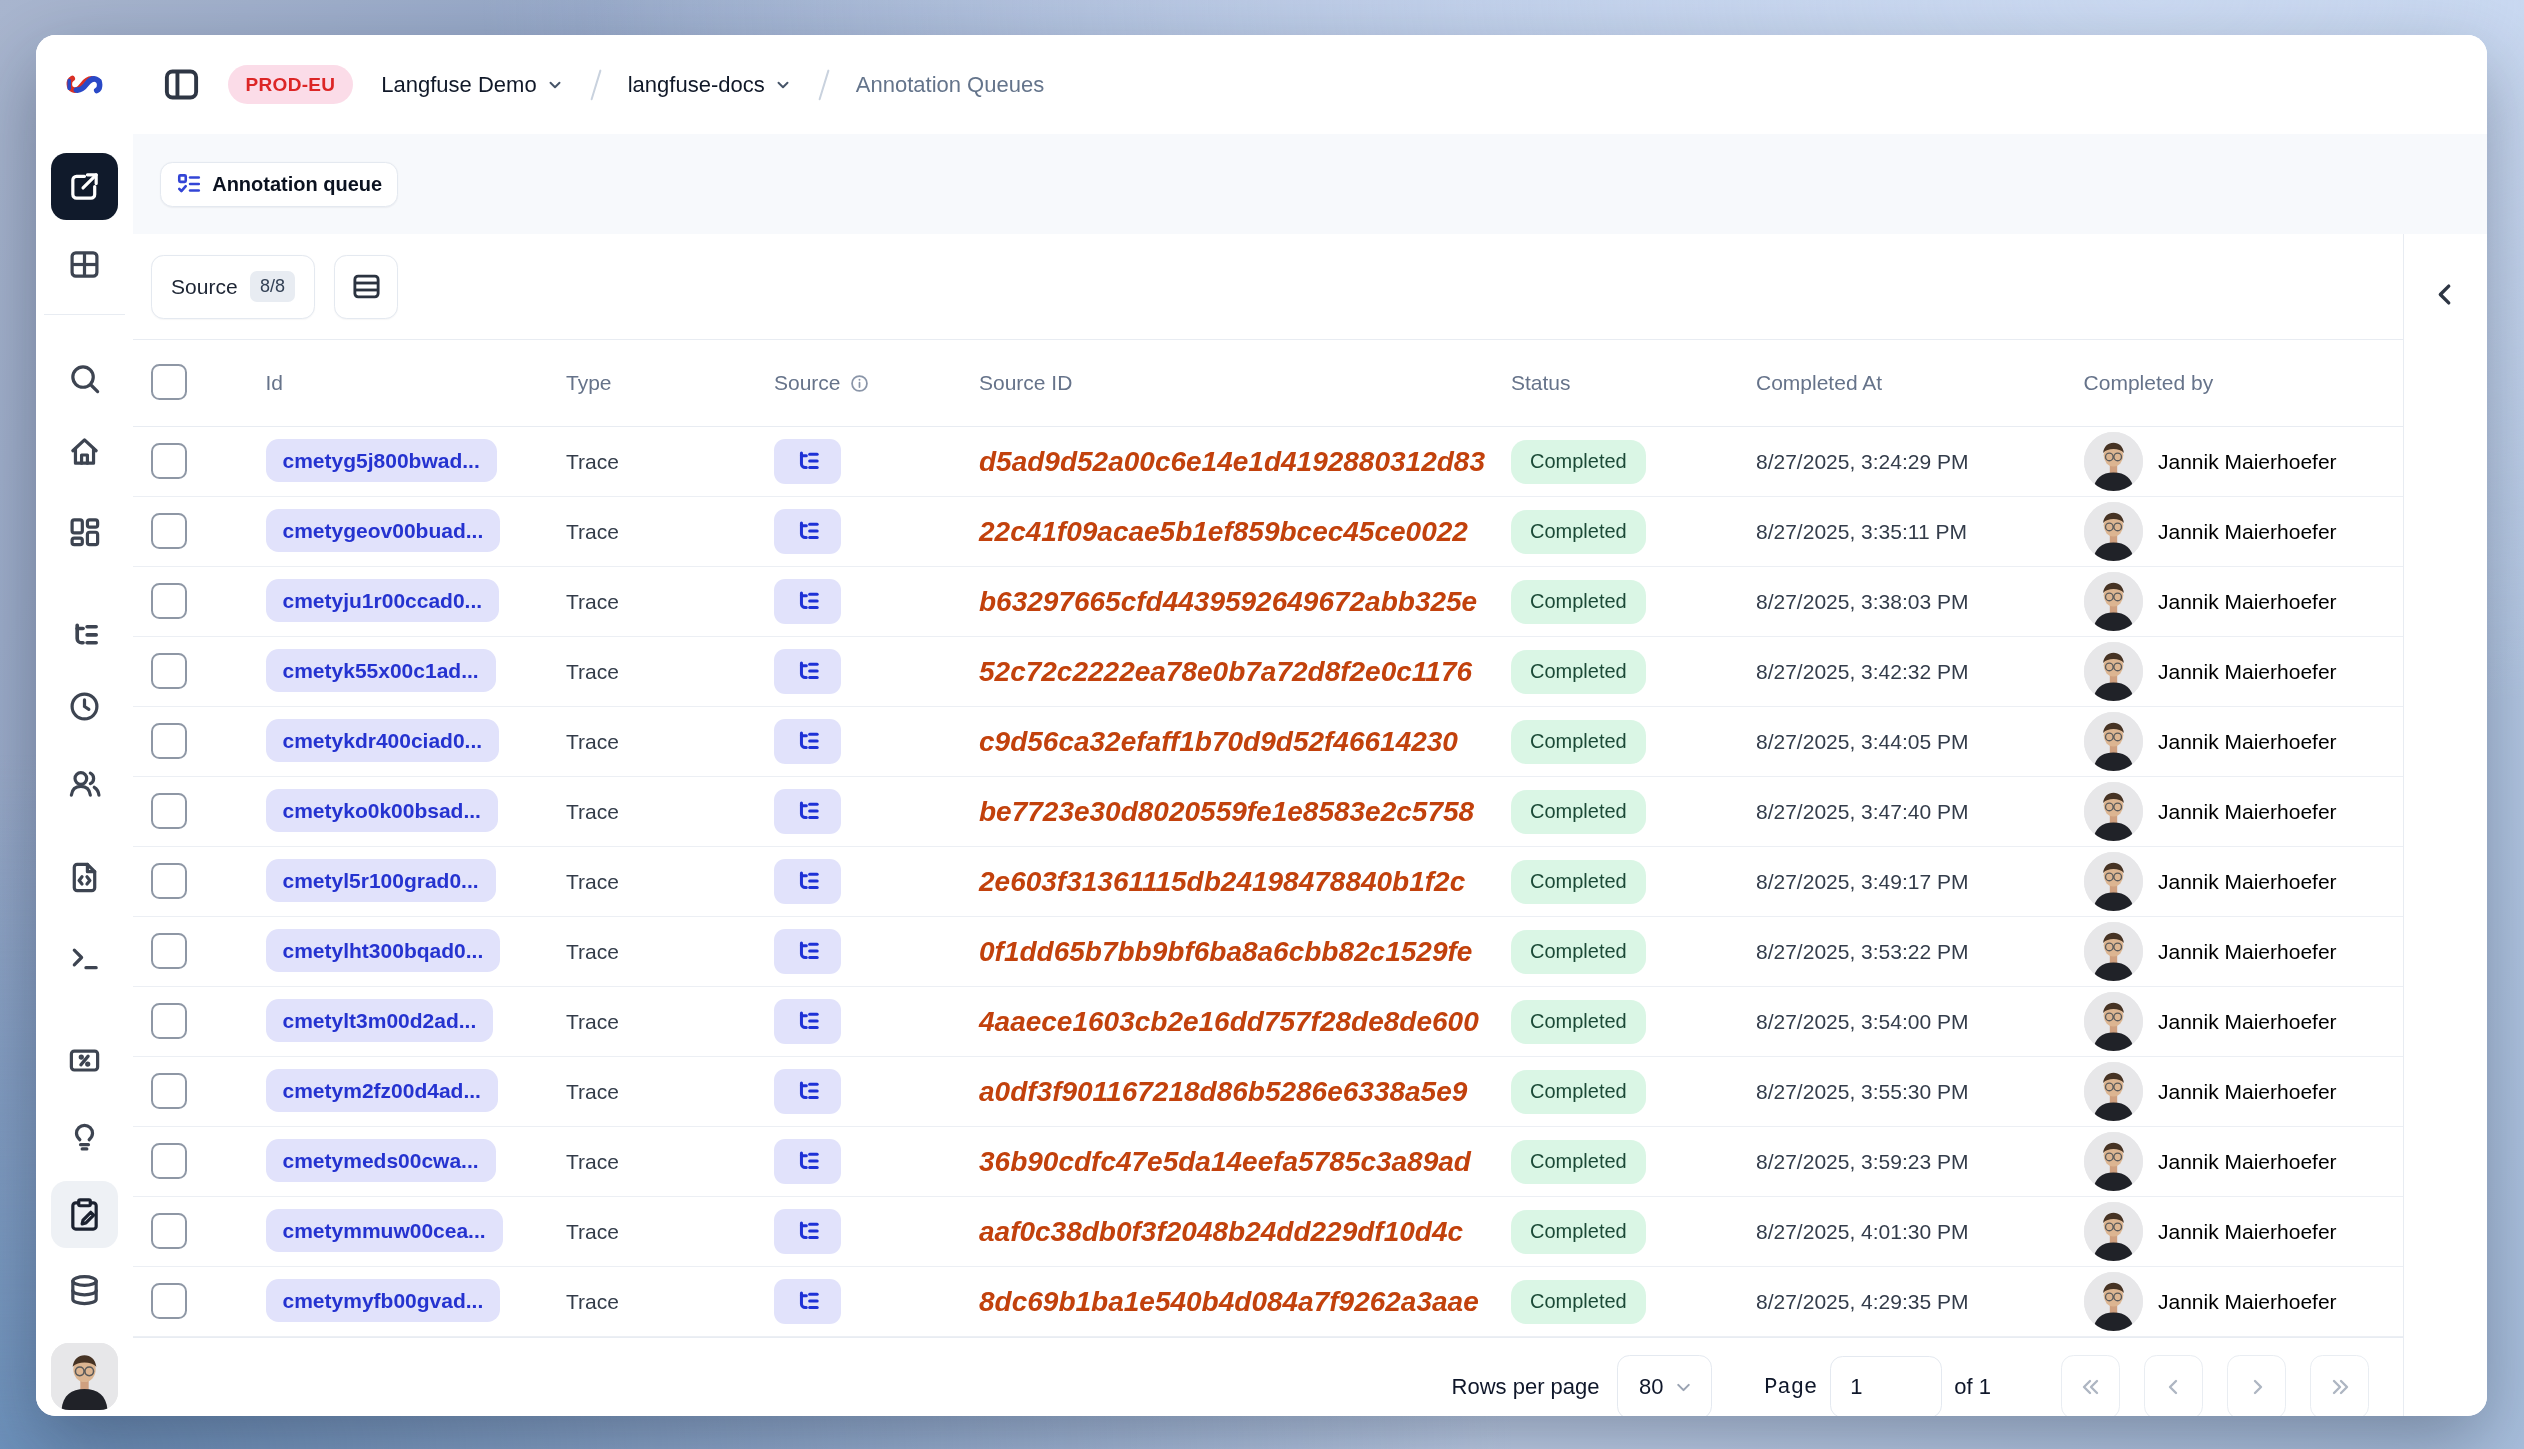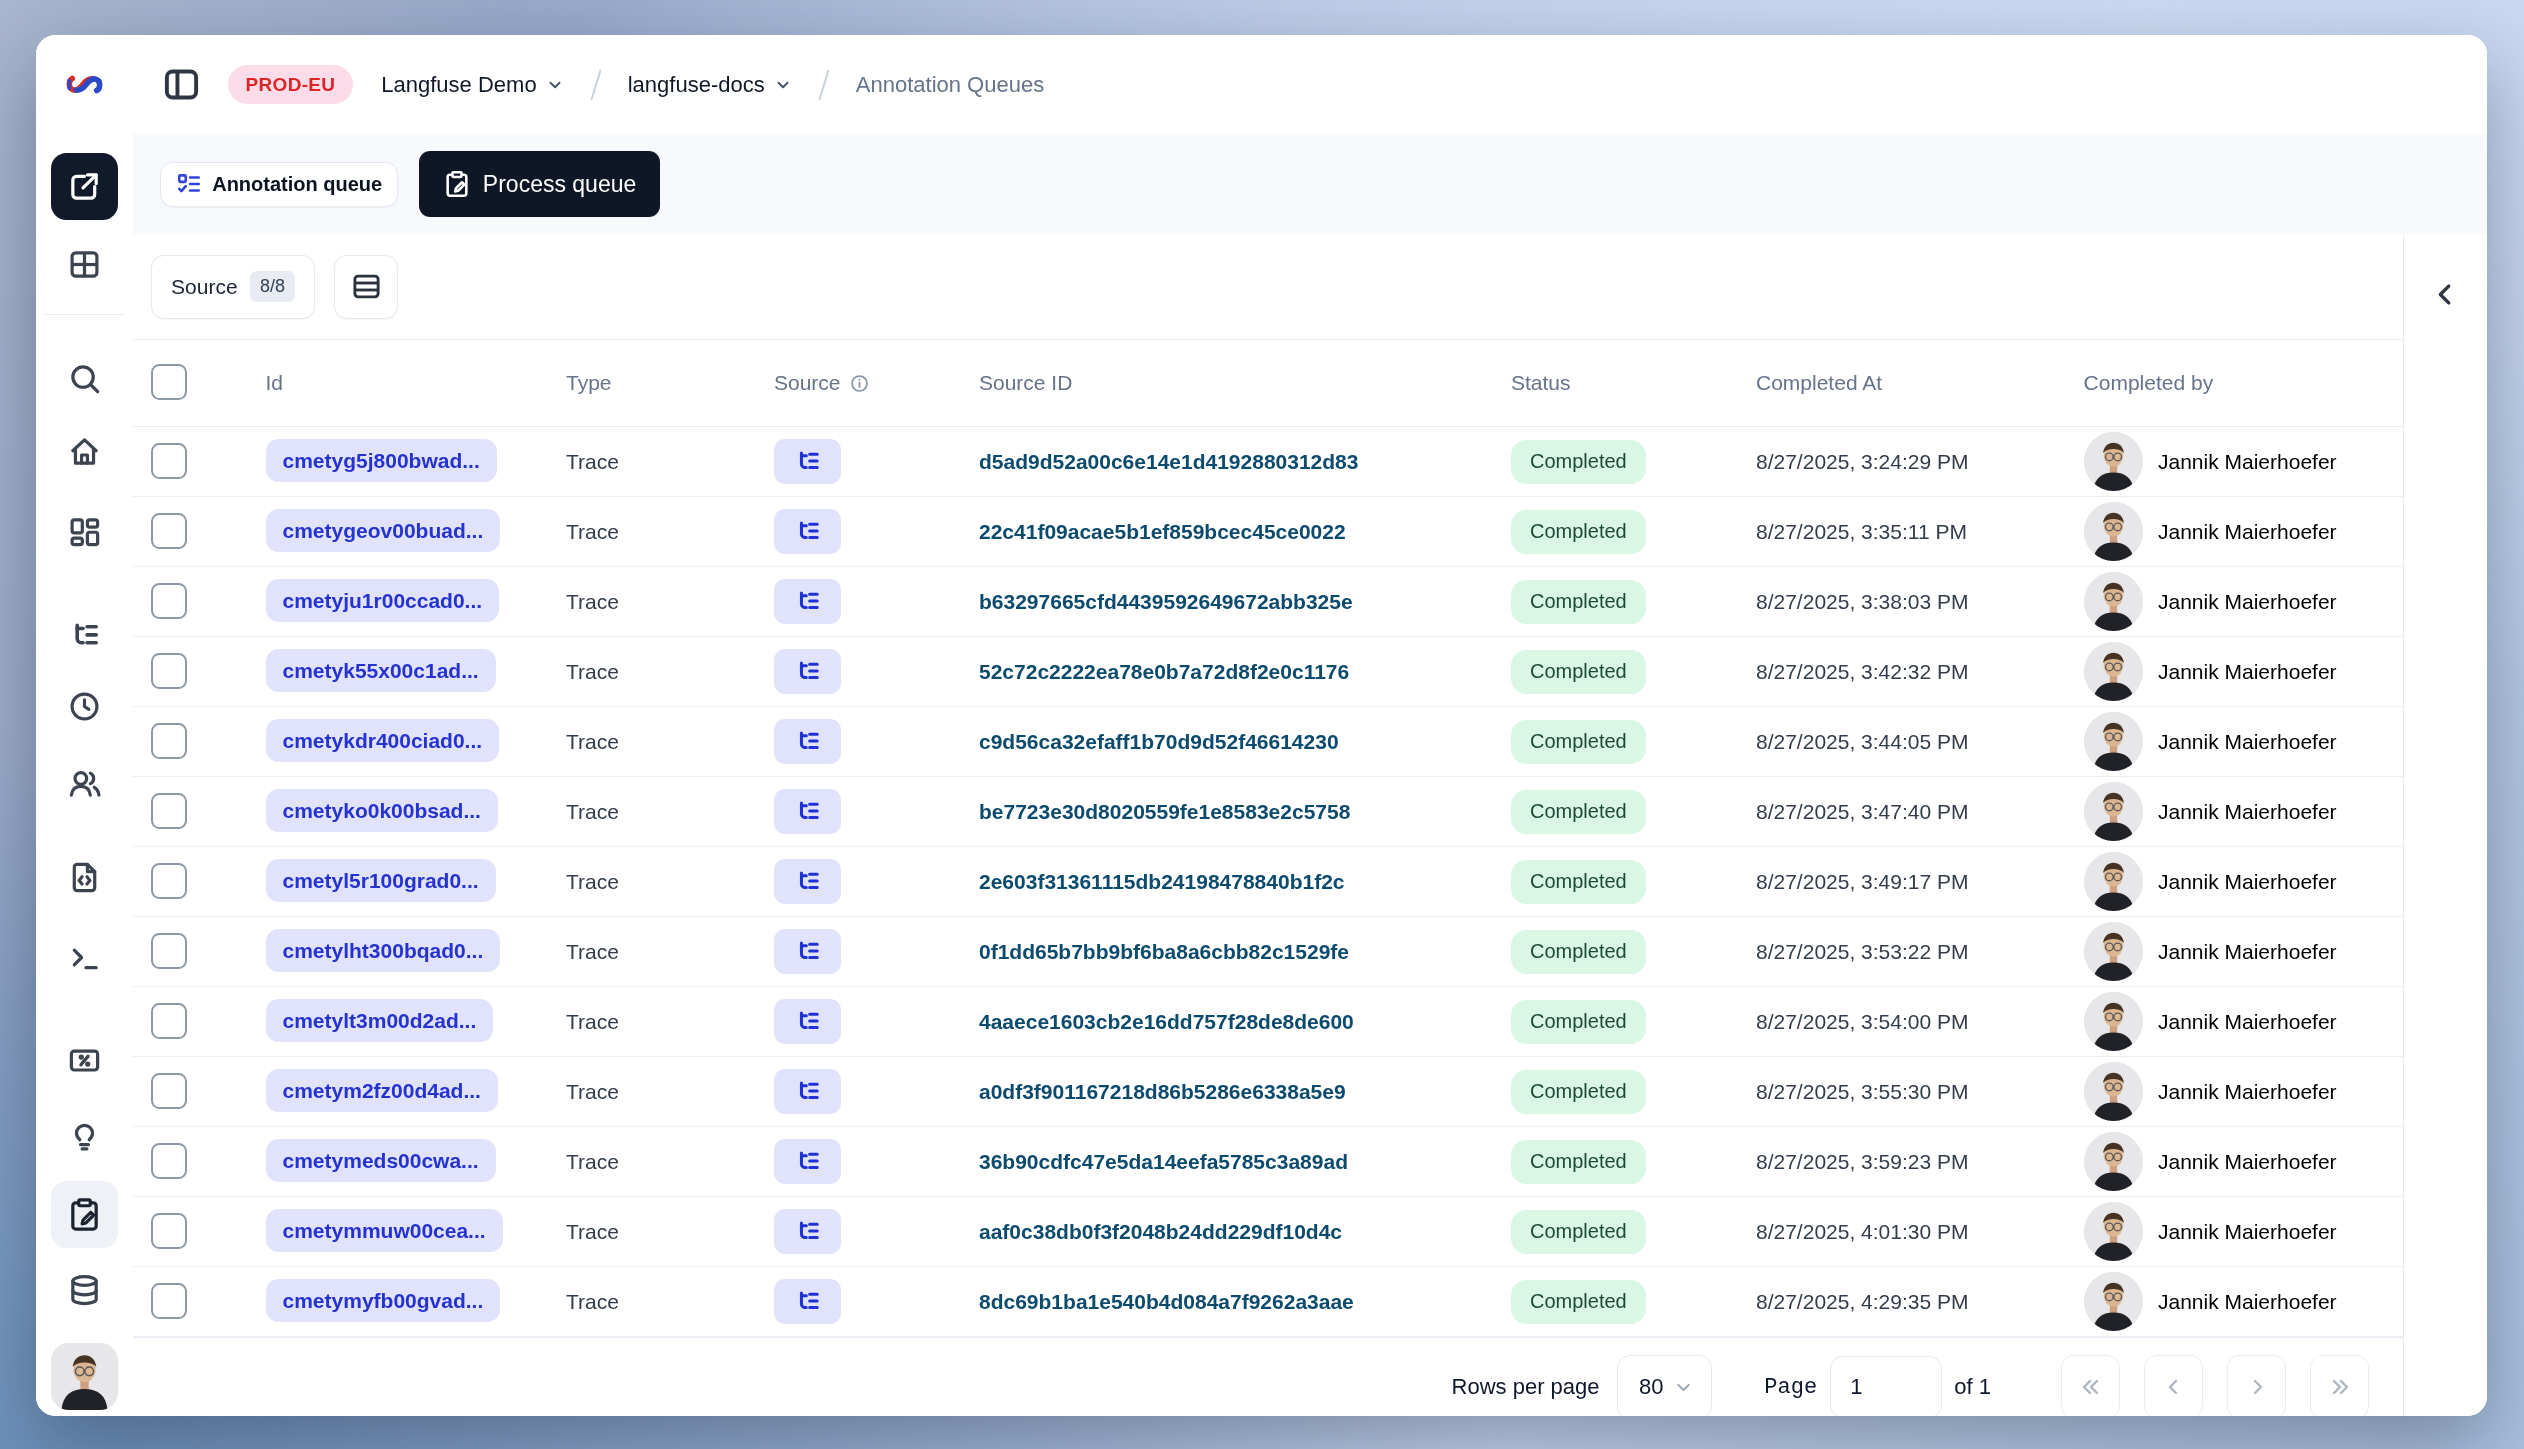--- a/index.html
+++ b/index.html
@@ -81,21 +81,21 @@
   .row-grid > :nth-child(7){padding-left:7px;}
   .row-grid > :nth-child(8){padding-left:5.6px;}
   .trow{height:69px;border-bottom:1.4px solid #eceff4;}
   .checkbox{display:inline-block;width:32px;height:32px;border:2.1px solid #8e97a5;border-radius:8.4px;background:#fff;cursor:pointer;}
   .id-pill{display:inline-block;max-width:288px;background:#e1e2fb;color:#2533d0;font-size:21px;font-weight:600;
     padding:9.8px 17px;border-radius:12.6px;white-space:nowrap;overflow:hidden;text-overflow:ellipsis;cursor:pointer;}
   .type{font-size:21px;color:#333c4a;}
   .source-chip{display:inline-flex;align-items:center;justify-content:center;width:67px;height:45px;background:#e1e2fb;
     border-radius:11.2px;color:#1e32d6;cursor:pointer;}
   .source-chip svg{width:29px;height:29px;}
-  .sourceid{font-size:21px;font-weight:600;color:#0c4a6e;white-space:nowrap;}
+  .sourceid{font-size:28px;font-weight:600;color:#c2410c;white-space:nowrap;font-style:italic;}
   .status-badge{display:inline-block;background:#daf6e5;color:#1b4a37;font-size:20px;font-weight:500;
     padding:10.5px 19px;border-radius:15.4px;white-space:nowrap;}
   .time{font-size:21px;color:#333c4a;white-space:nowrap;}
   .user{display:flex;align-items:center;gap:15.4px;font-size:21px;color:#000000;white-space:nowrap;}
   .avatar{width:59px;height:59px;border-radius:50%;overflow:hidden;flex:0 0 auto;background:#e7e7e9;}
   .avatar svg{width:59px;height:59px;display:block;}
   
   .footer{height:98px;border-top:1.4px solid #e8ecf2;display:flex;align-items:center;justify-content:flex-end;padding-right:35px;}
   .f-label{font-size:22px;color:#0f172a;}
   .select{margin-left:17.5px;display:flex;align-items:center;gap:9.8px;height:64px;padding:0 17px 0 21px;background:#fff;
@@ -331,30 +331,20 @@
         <svg viewBox="0 0 24 24" fill="none" stroke="currentColor" stroke-width="2.4" stroke-linecap="round" stroke-linejoin="round" style="width:26px;height:26px">
           <rect x="3" y="4" width="6" height="6" rx="1"></rect>
             <path d="m3 16.5 2 2 4-4.5"></path>
             <path d="M13 6h8"></path>
             <path d="M13 12h8"></path>
             <path d="M13 18h8"></path>
         </svg>
       </span>
       <span>Annotation queue</span>
     </span>
-    <button class="process-btn">
-      <span style="display:flex">
-        <svg viewBox="0 0 24 24" fill="none" stroke="currentColor" stroke-width="2.2" stroke-linecap="round" stroke-linejoin="round" style="width:28px;height:28px">
-          <path d="M16 4h2a2 2 0 0 1 2 2v14a2 2 0 0 1-2 2H6a2 2 0 0 1-2-2V6a2 2 0 0 1 2-2h2"></path>
-          <rect x="8" y="2" width="8" height="4" rx="1"></rect>
-          <path d="m11 15.8 5.3-5.3 2 2-5.3 5.3-2.6.6z"></path>
-        </svg>
-      </span>
-      <span>Process queue</span>
-    </button>
   </div>
 
   <div class="main">
     <div class="toolbar">
       <button class="columns-btn">
         <span>Source</span>
         <span class="count-badge">8/8</span>
       </button>
       <button class="rowheight-btn">
         <span style="display:flex">

